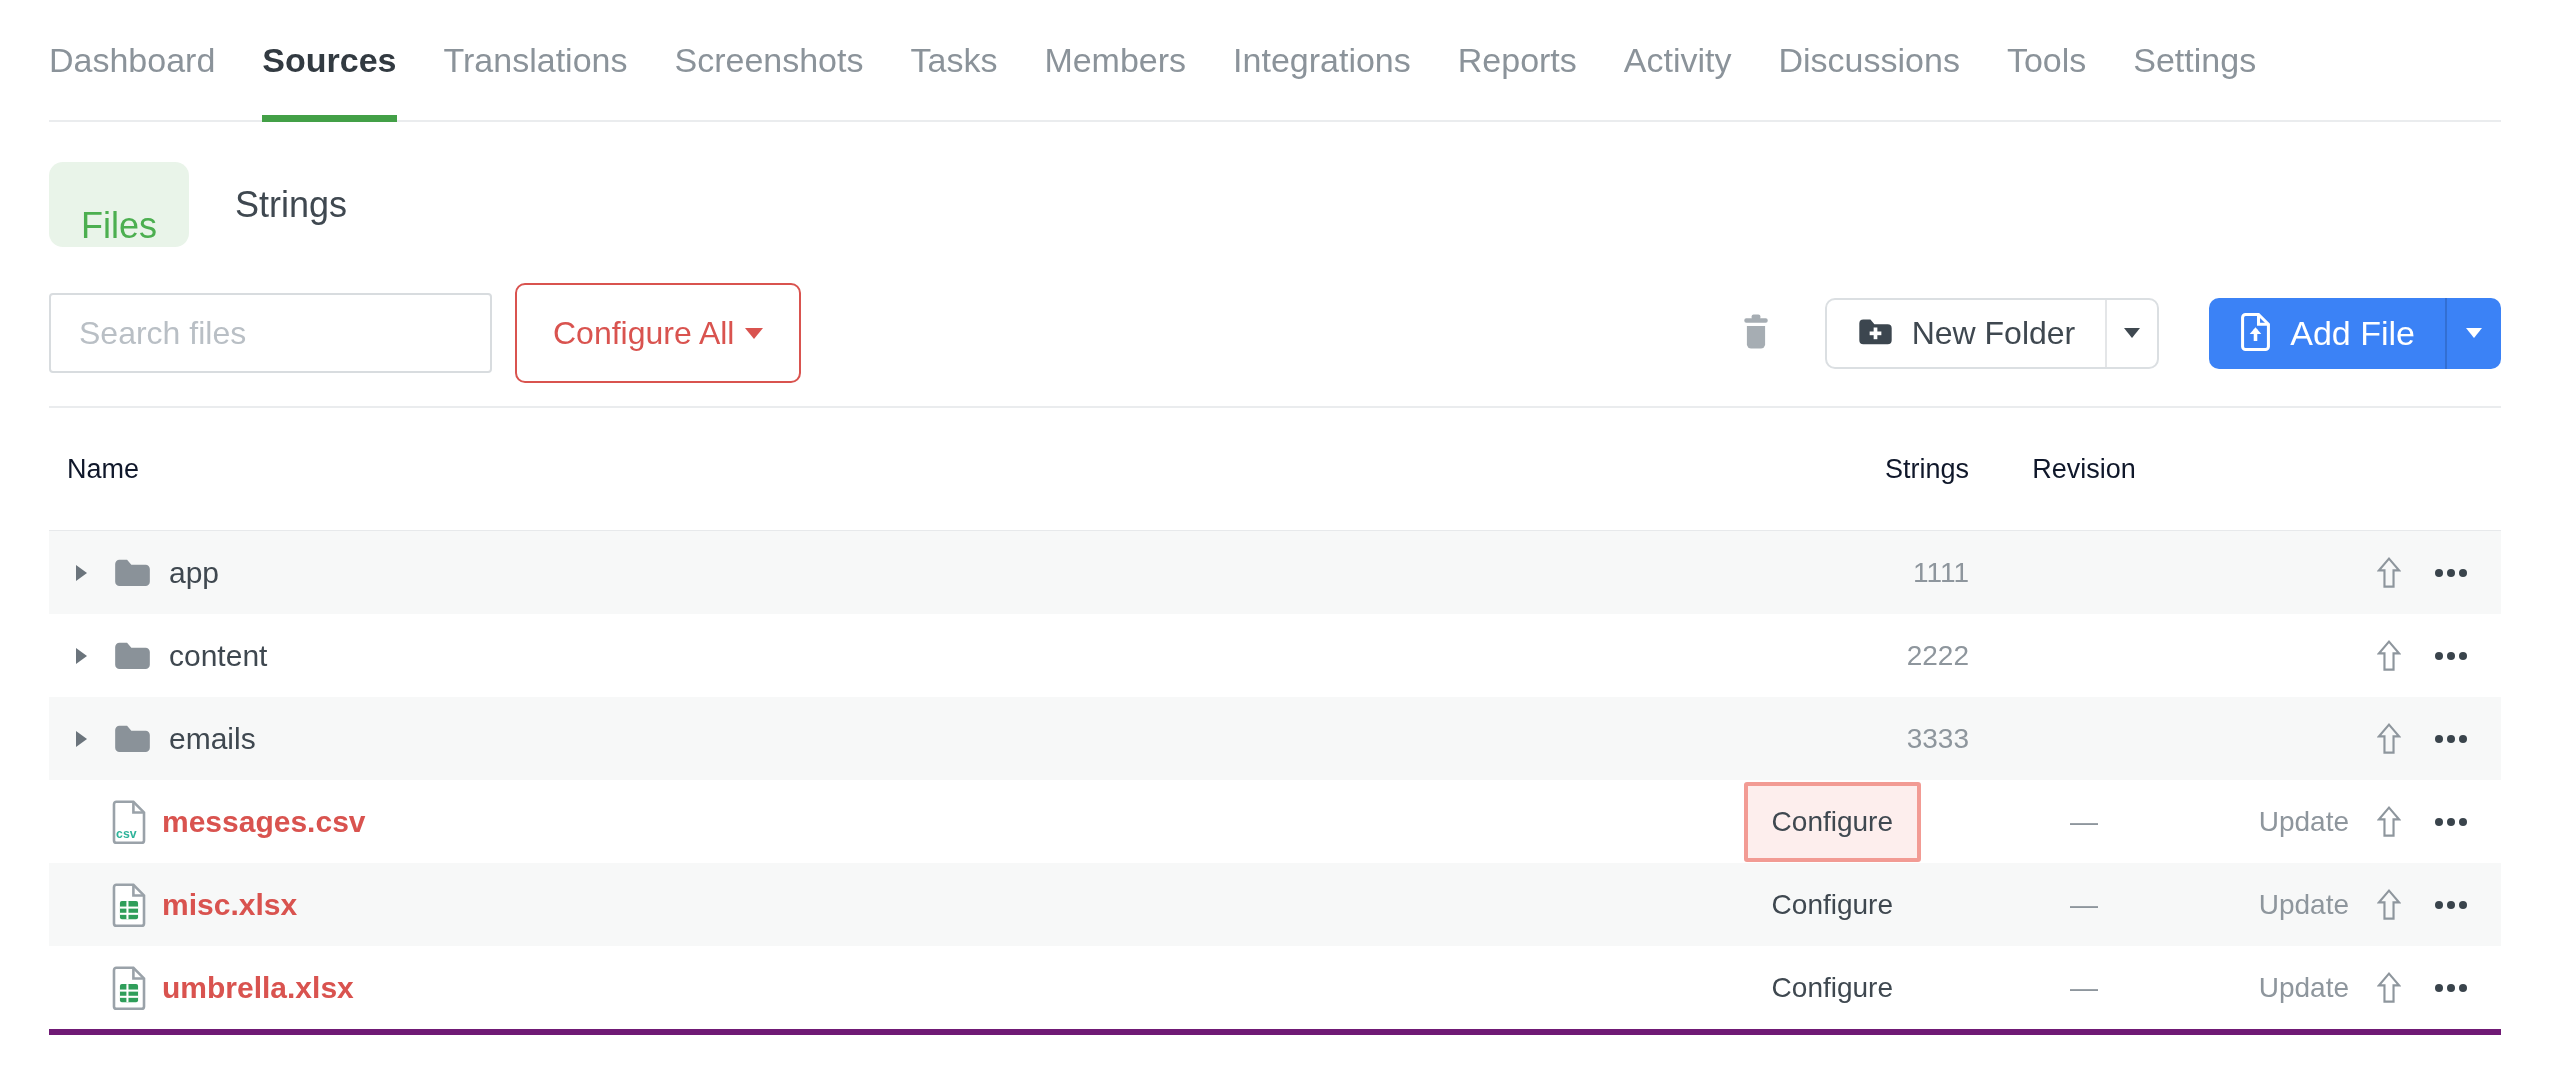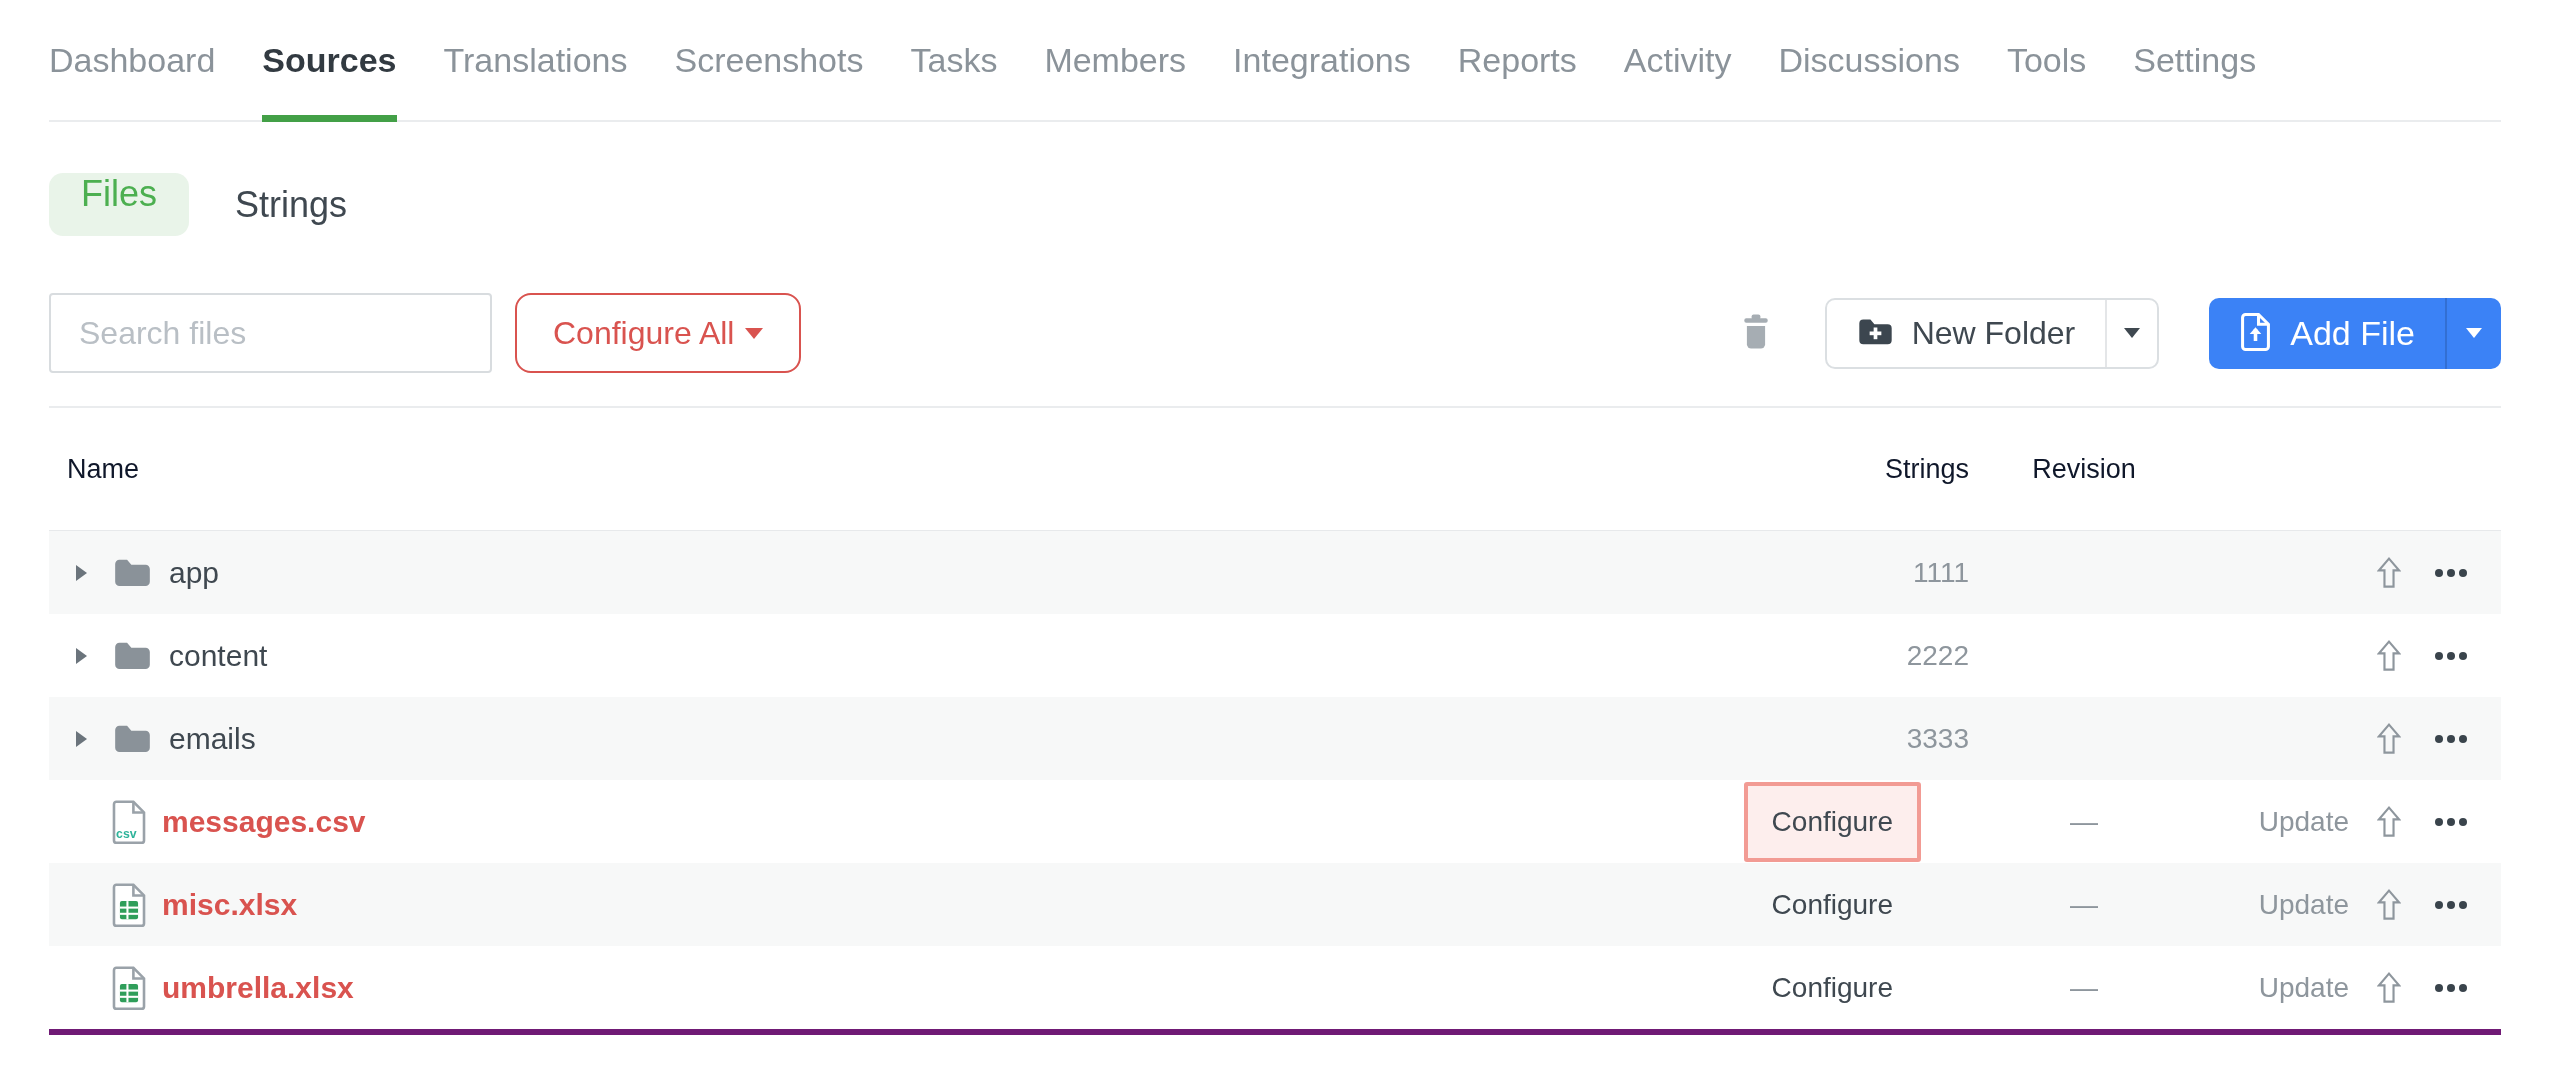--- a/index.html
+++ b/index.html
@@ -8,29 +8,29 @@
 
   
   .nav{display:flex;align-items:center;gap:47px;height:120px;border-bottom:2px solid #eaecee;}
   .nav-item{position:relative;height:100%;display:flex;align-items:center;cursor:pointer;}
   .nav-label{font-size:34px;color:#8b939a;white-space:nowrap;}
   .nav-item.active .nav-label{color:#323a41;font-weight:700;}
   .nav-item.active::after{content:"";position:absolute;left:0;right:0;bottom:-2px;height:7px;background:#43a047;}
 
   
   .view-tabs{margin-top:42px;display:flex;align-items:center;height:81px;}
-  .pill{display:flex;align-items:flex-start;height:63px;padding:0 32px;border-radius:14px;font-size:36px;cursor:pointer;}
+  .pill{display:flex;align-items:flex-end;height:85px;padding:0 32px;border-radius:14px;font-size:36px;cursor:pointer;}
   .pill.active{background:#e9f4e9;color:#4caf50;}
   .tab-strings{margin-left:46px;font-size:36px;color:#3f4850;cursor:pointer;}
 
   
   .toolbar{margin-top:48px;display:flex;align-items:center;height:80px;}
   .search-input{box-sizing:border-box;width:443px;height:80px;border:2px solid #d8dcdf;border-radius:4px;padding:0 28px;font-size:32px;color:#3f4850;font-family:"Liberation Sans",sans-serif;outline:none;}
   .search-input::placeholder{color:#b9bfc5;}
-  .btn-configure-all{margin-left:23px;display:flex;align-items:center;gap:11px;height:80px;padding:0 36px;border:2px solid #d9534f;border-radius:16px;background:#fff;color:#d9534f;font-size:32px;cursor:pointer;box-sizing:border-box;}
+  .btn-configure-all{margin-left:23px;display:flex;align-items:center;gap:11px;height:100px;padding:0 36px;border:2px solid #d9534f;border-radius:10px;background:#fff;color:#d9534f;font-size:32px;cursor:pointer;box-sizing:border-box;}
   .caret-down{width:0;height:0;border-left:9px solid transparent;border-right:9px solid transparent;border-top:11px solid #d9534f;}
   .toolbar-spacer{flex:1;}
   .btn-trash{background:none;border:none;padding:0;margin-right:56px;cursor:pointer;display:flex;align-items:center;}
   .split-btn{display:flex;align-items:stretch;height:71px;border-radius:10px;box-sizing:border-box;overflow:hidden;}
   .split-btn.white{border:2px solid #dbdfe2;background:#fff;}
   .split-main{display:flex;align-items:center;gap:18px;padding:0 30px;cursor:pointer;background:transparent;border:none;font-family:"Liberation Sans",sans-serif;}
   .split-main .lbl{font-size:32px;color:#3f4850;white-space:nowrap;}
   .split-caret{display:flex;align-items:center;justify-content:center;width:52px;cursor:pointer;border:none;background:transparent;}
   .split-btn.white .split-caret{border-left:2px solid #e4e6e8;}
   .split-caret .caret-down{border-top-color:#3f4850;border-left-width:8px;border-right-width:8px;border-top-width:10px;}

